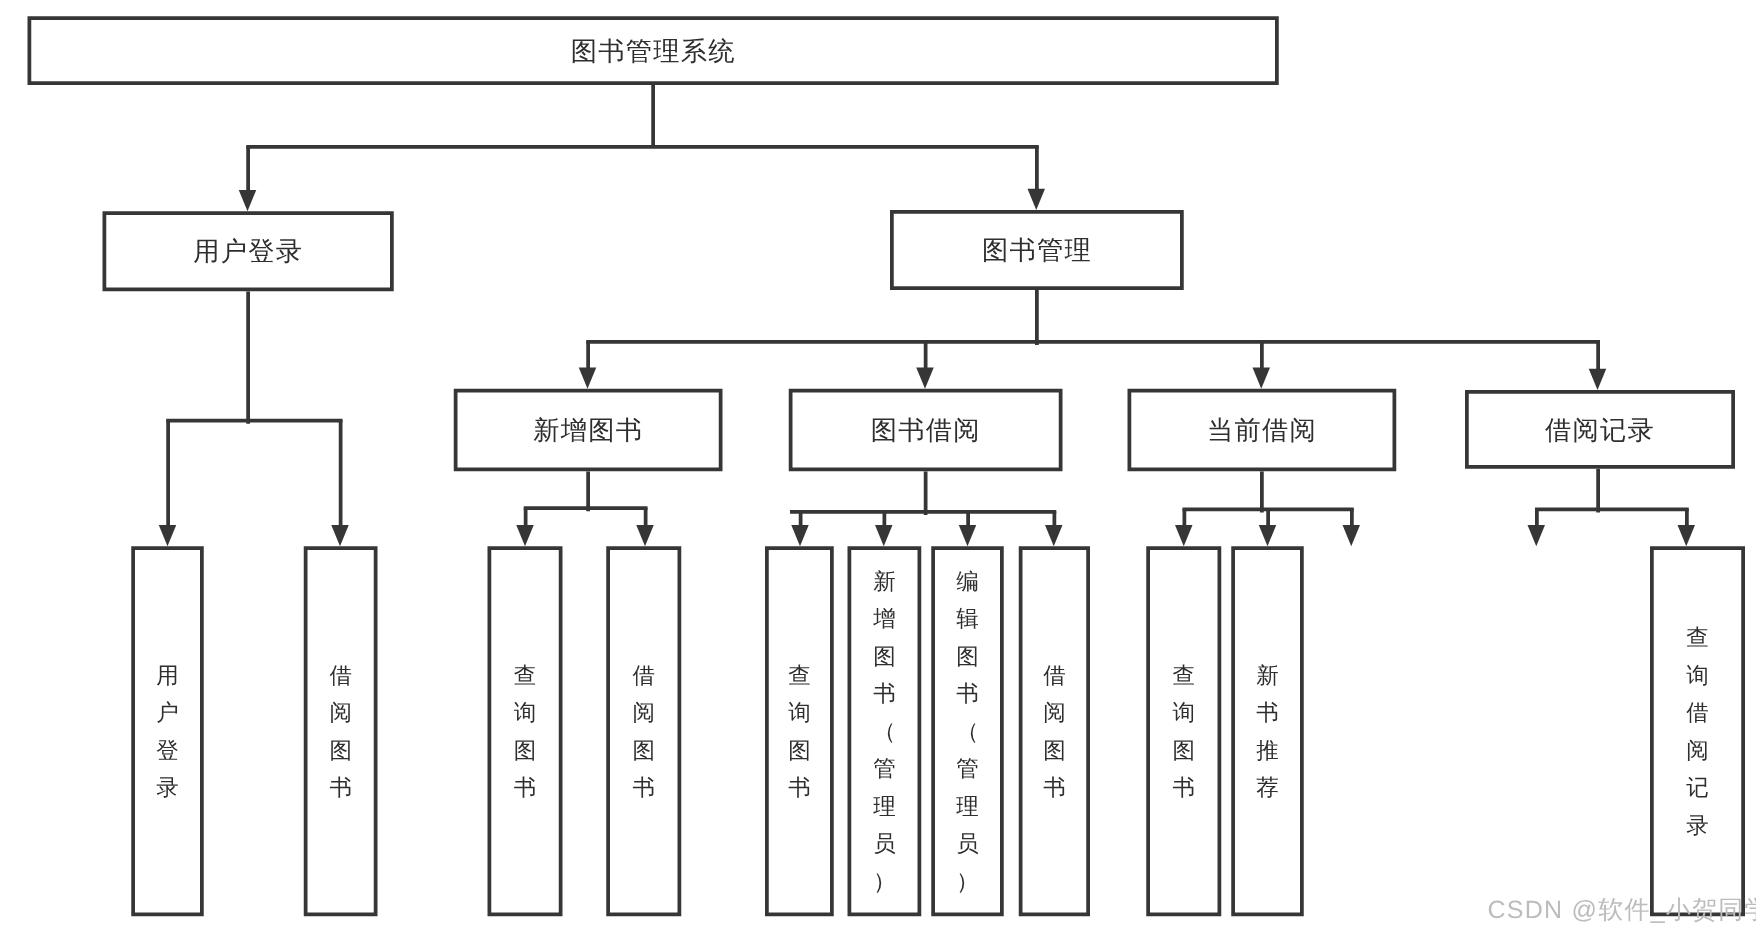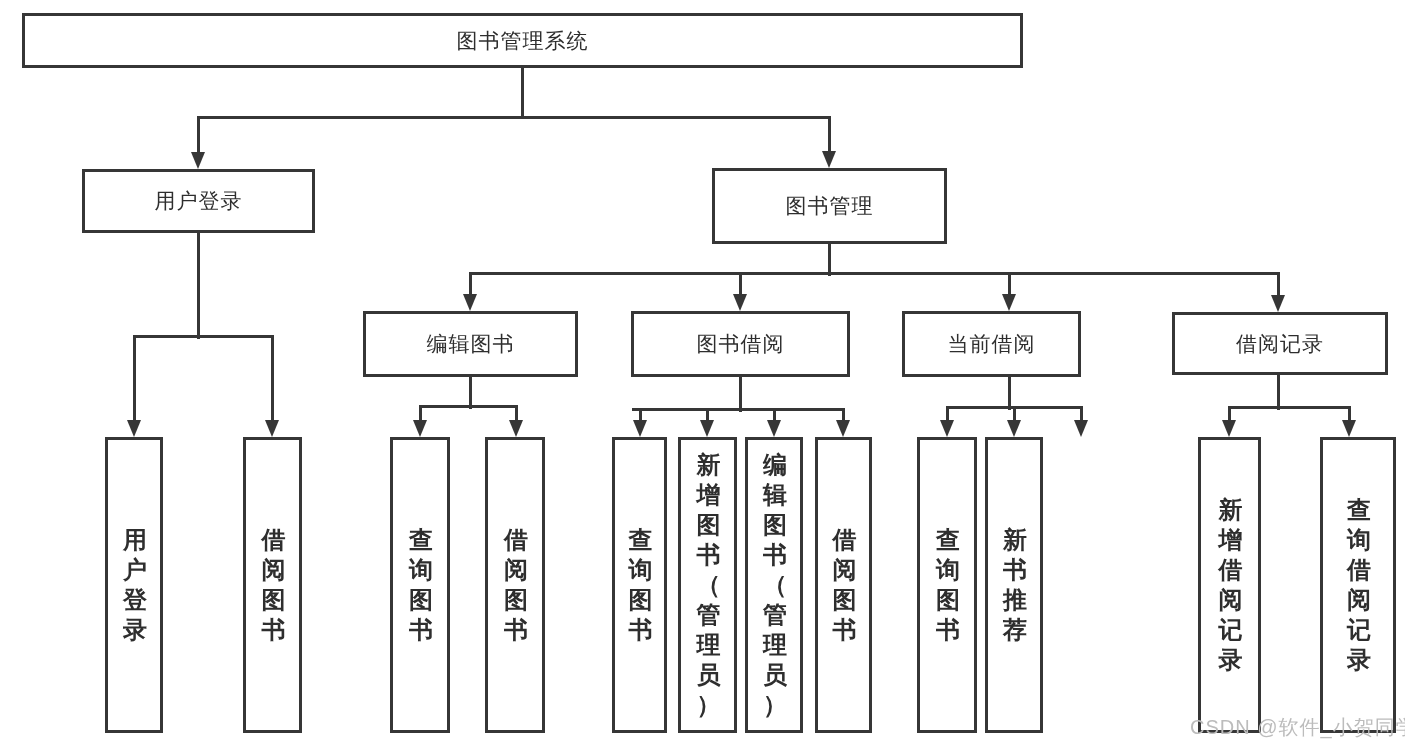--- a/index.html
+++ b/index.html
@@ -7,22 +7,22 @@
     position:relative;width:1405px;height:747px;background:#ffffff;overflow:hidden;
     font-family:"Liberation Sans","DejaVu Sans",sans-serif;
   }
   .box{
     position:absolute;background:#ffffff;border:3px solid #363636;box-sizing:border-box;
     display:flex;align-items:center;justify-content:center;color:#2e2e2e;
   }
   .hlabel{font-size:21px;letter-spacing:1px;white-space:nowrap;}
   .leaf{top:437px;height:296px;}
   .vtext{
-    display:block;width:22px;font-size:24px;line-height:30px;text-align:center;
-    word-break:break-all;overflow-wrap:anywhere;font-weight:bold;
+    display:block;width:22px;font-size:18px;line-height:30px;text-align:center;
+    word-break:break-all;overflow-wrap:anywhere;
   }
   .lh{position:absolute;height:3px;background:#363636;}
   .lv{position:absolute;width:3px;background:#363636;}
   .ar{position:absolute;width:0;height:0;border-left:7px solid transparent;
       border-right:7px solid transparent;border-top:17px solid #363636;}
   #watermark{
     position:absolute;left:1190px;top:714px;font-size:20px;color:#bcbcbc;
     white-space:nowrap;letter-spacing:1px;
   }
 </style>
@@ -86,31 +86,31 @@
       <div class="ar" style="left: 1342px; top: 420px;"></div>
     </div>
 
   <div class="box" style="left:22px;top:13px;width:1001px;height:55px">
     <span class="hlabel">图书管理系统</span>
   </div>
 
   <div class="box" style="left:82px;top:169px;width:233px;height:64px">
     <span class="hlabel">用户登录</span>
   </div>
-  <div class="box" style="left:712px;top:168px;width:235px;height:76px">
+  <div class="box" style="left:712px;top:168px;width:235px;height:64px">
     <span class="hlabel">图书管理</span>
   </div>
 
   <div class="box" style="left:363px;top:311px;width:215px;height:66px">
-    <span class="hlabel">编辑图书</span>
+    <span class="hlabel">新增图书</span>
   </div>
   <div class="box" style="left:631px;top:311px;width:219px;height:66px">
     <span class="hlabel">图书借阅</span>
   </div>
-  <div class="box" style="left:902px;top:311px;width:179px;height:66px">
+  <div class="box" style="left:902px;top:311px;width:215px;height:66px">
     <span class="hlabel">当前借阅</span>
   </div>
   <div class="box" style="left:1172px;top:312px;width:216px;height:63px">
     <span class="hlabel">借阅记录</span>
   </div>
 
   <div class="box leaf" style="left:105px;width:58px">
     <span class="vtext">用户登录</span>
   </div>
   <div class="box leaf" style="left:243px;width:59px">
@@ -137,21 +137,18 @@
     <span class="vtext">借阅图书</span>
   </div>
 
   <div class="box leaf" style="left:917px;width:60px">
     <span class="vtext">查询图书</span>
   </div>
   <div class="box leaf" style="left:985px;width:58px">
     <span class="vtext">新书推荐</span>
   </div>
 
-  <div class="box leaf" style="left:1198px;width:63px">
-    <span class="vtext">新增借阅记录</span>
-  </div>
   <div class="box leaf" style="left:1320px;width:76px">
     <span class="vtext">查询借阅记录</span>
   </div>
 
   <div id="watermark">CSDN @软件_小贺同学</div>
 </div>
 
 </body></html>

